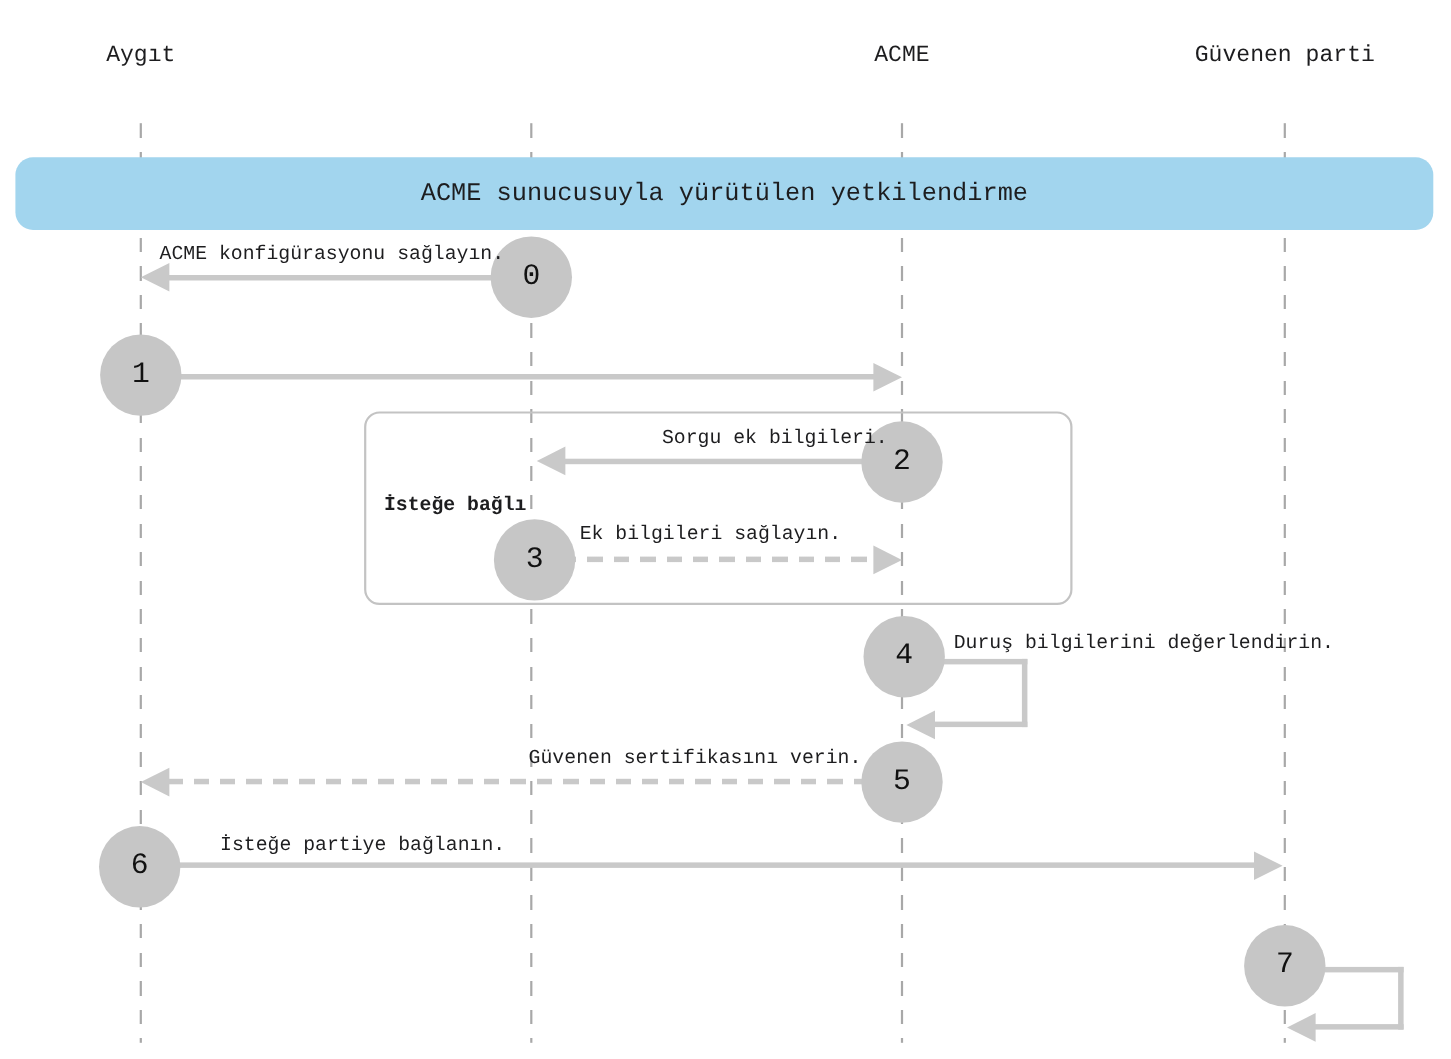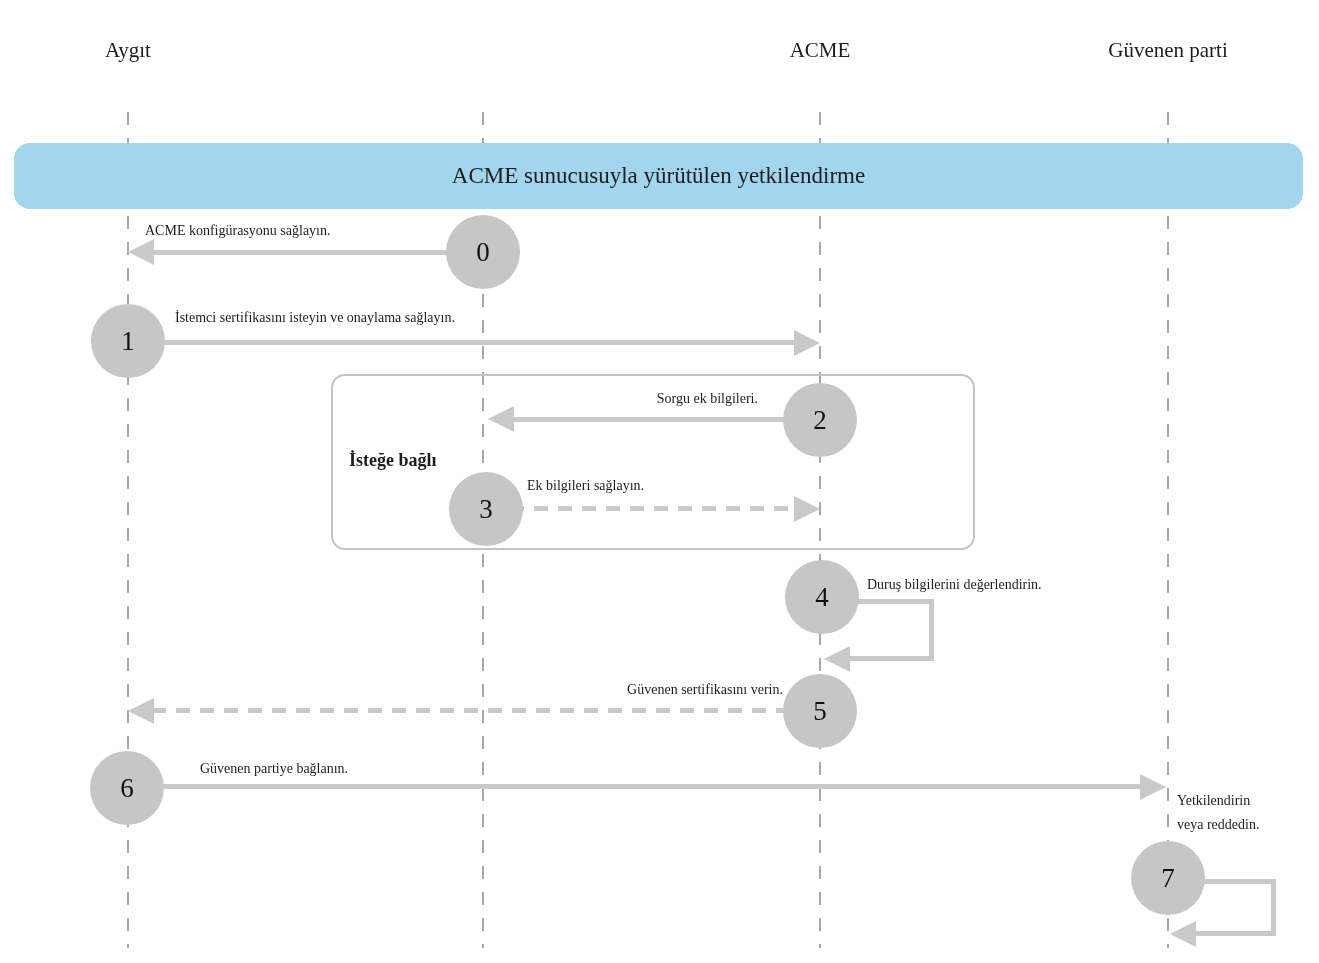--- a/index.html
+++ b/index.html
@@ -8,21 +8,21 @@
     --arrow_gray:#c9c9c9;
     --line_gray:#a8a8a8;
     --box_border:#c3c3c3;
     --text_color:#1d1d1f;
   }
   html,body{margin:0;padding:0;background:#ffffff;}
   .diagram{
     position:relative;
     width:1319px;height:963px;
     background:#ffffff;
-    font-family:Liberation Serif, serif;
+    font-family:Liberation Mono, monospace;
     color:var(--text_color);
     overflow:hidden;
   }
   
   .lifeline{
     position:absolute;top:112px;height:836px;width:2px;
     background:repeating-linear-gradient(180deg,var(--line_gray) 0 13px,transparent 13px 26px);
   }
   .lifeline.l-device{left:127px;}
   .lifeline.l-mdm{left:482px;}
@@ -108,24 +108,24 @@
   .a5-head{left:128px;top:698px;}
   
   .a6-line{left:127px;top:784px;width:1013px;}
   .a6-head{left:1140px;top:774px;}
   
   .a7-top{left:1168px;top:879px;width:108px;}
   .a7-right{left:1271px;top:879px;height:57px;}
   .a7-bottom{left:1194px;top:931px;width:82px;}
   .a7-head{left:1170px;top:921px;}
   
-  .msg{position:absolute;font-size:14px;line-height:22px;white-space:pre-line;z-index:6;}
+  .msg{position:absolute;font-size:18px;line-height:22px;white-space:pre-line;z-index:6;}
   .m0{left:145px;top:220px;}
   .m1{left:175px;top:307px;}
-  .m2{right:561px;top:388px;text-align:right;}
+  .m2{right:512px;top:388px;text-align:right;}
   .m3{left:527px;top:475px;}
   .m4{left:867px;top:574px;text-align:center;}
   .m5{right:536px;top:679px;text-align:right;}
   .m6{left:200px;top:758px;}
   .m7{left:1177px;top:789px;line-height:24px;}
 </style>
 </head>
 <body>
 
 <div class="diagram">
@@ -193,22 +193,19 @@
       <span>5</span>
     </div>
   <div class="circle c6">
       <span>6</span>
     </div>
   <div class="circle c7">
       <span>7</span>
     </div>
 
   <div class="msg m0">ACME konfigürasyonu sağlayın.</div>
-  <div class="msg m1">İstemci sertifikasını isteyin ve onaylama sağlayın.</div>
   <div class="msg m2">Sorgu ek bilgileri.</div>
   <div class="msg m3">Ek bilgileri sağlayın.</div>
   <div class="msg m4">Duruş bilgilerini değerlendirin.</div>
   <div class="msg m5">Güvenen sertifikasını verin.</div>
-  <div class="msg m6">Güvenen partiye bağlanın.</div>
-  <div class="msg m7">Yetkilendirin
-veya reddedin.</div>
+  <div class="msg m6">İsteğe partiye bağlanın.</div>
 
 </div>
 
 </body></html>

